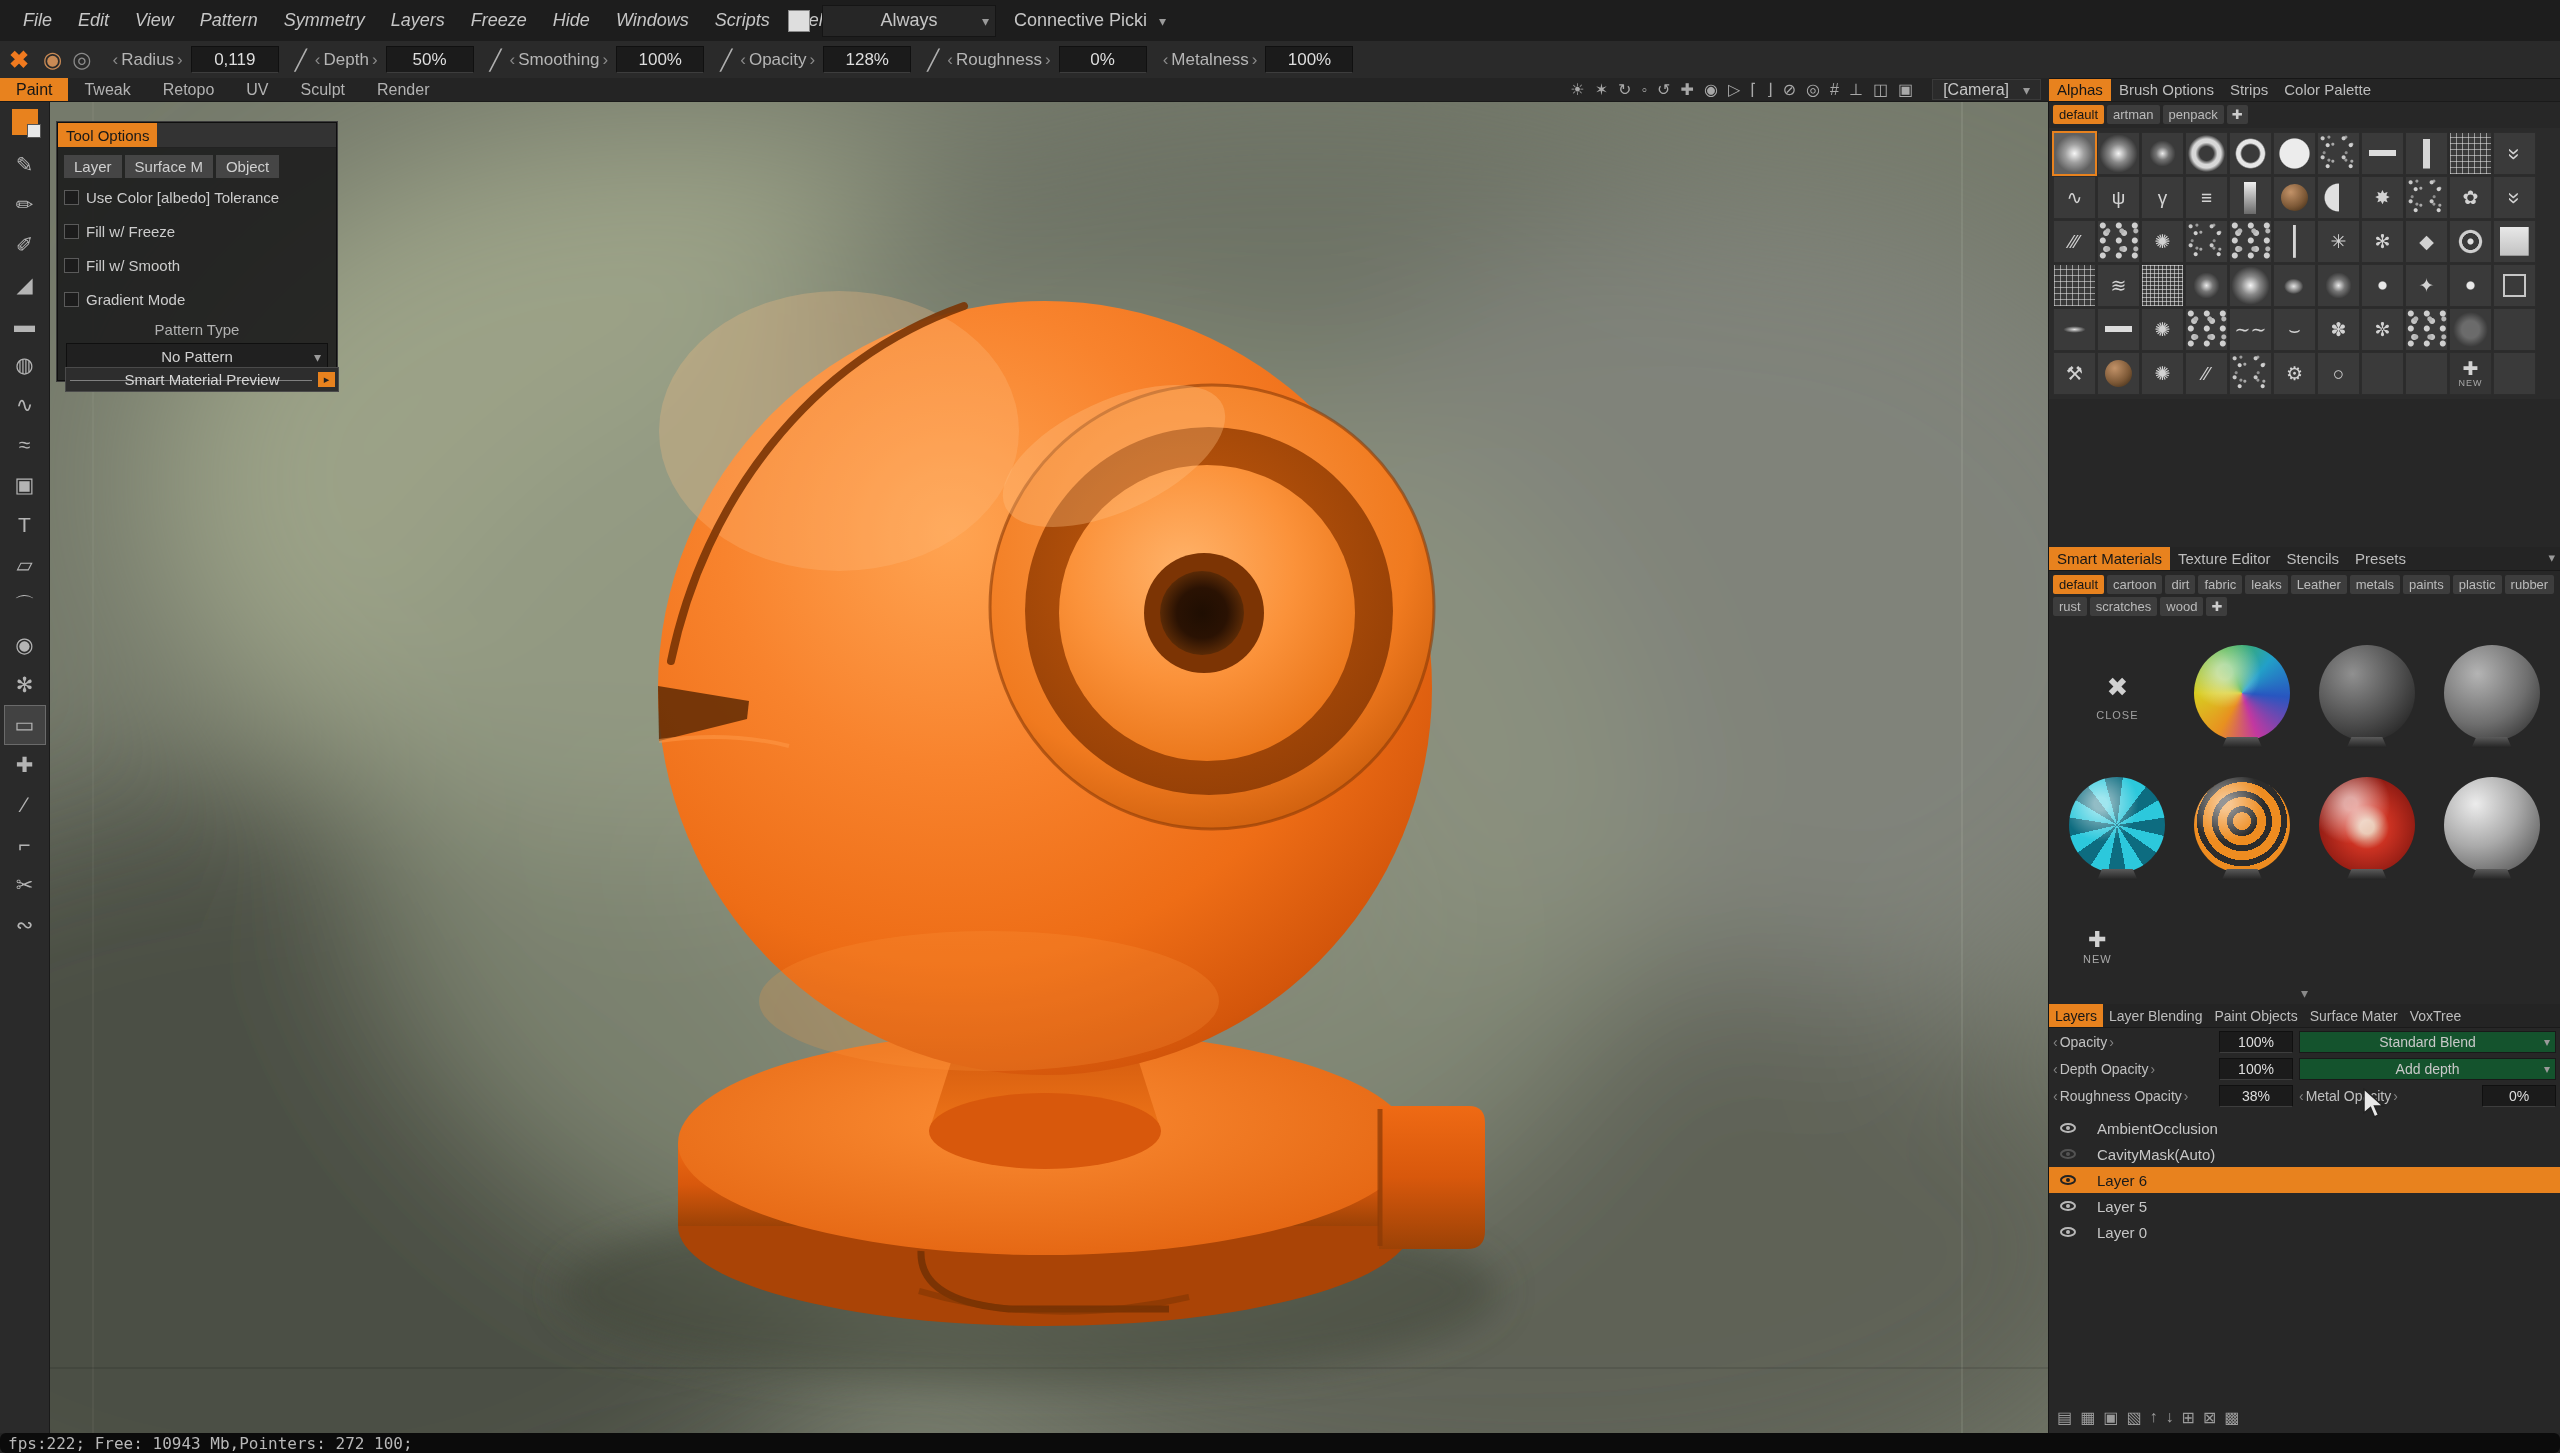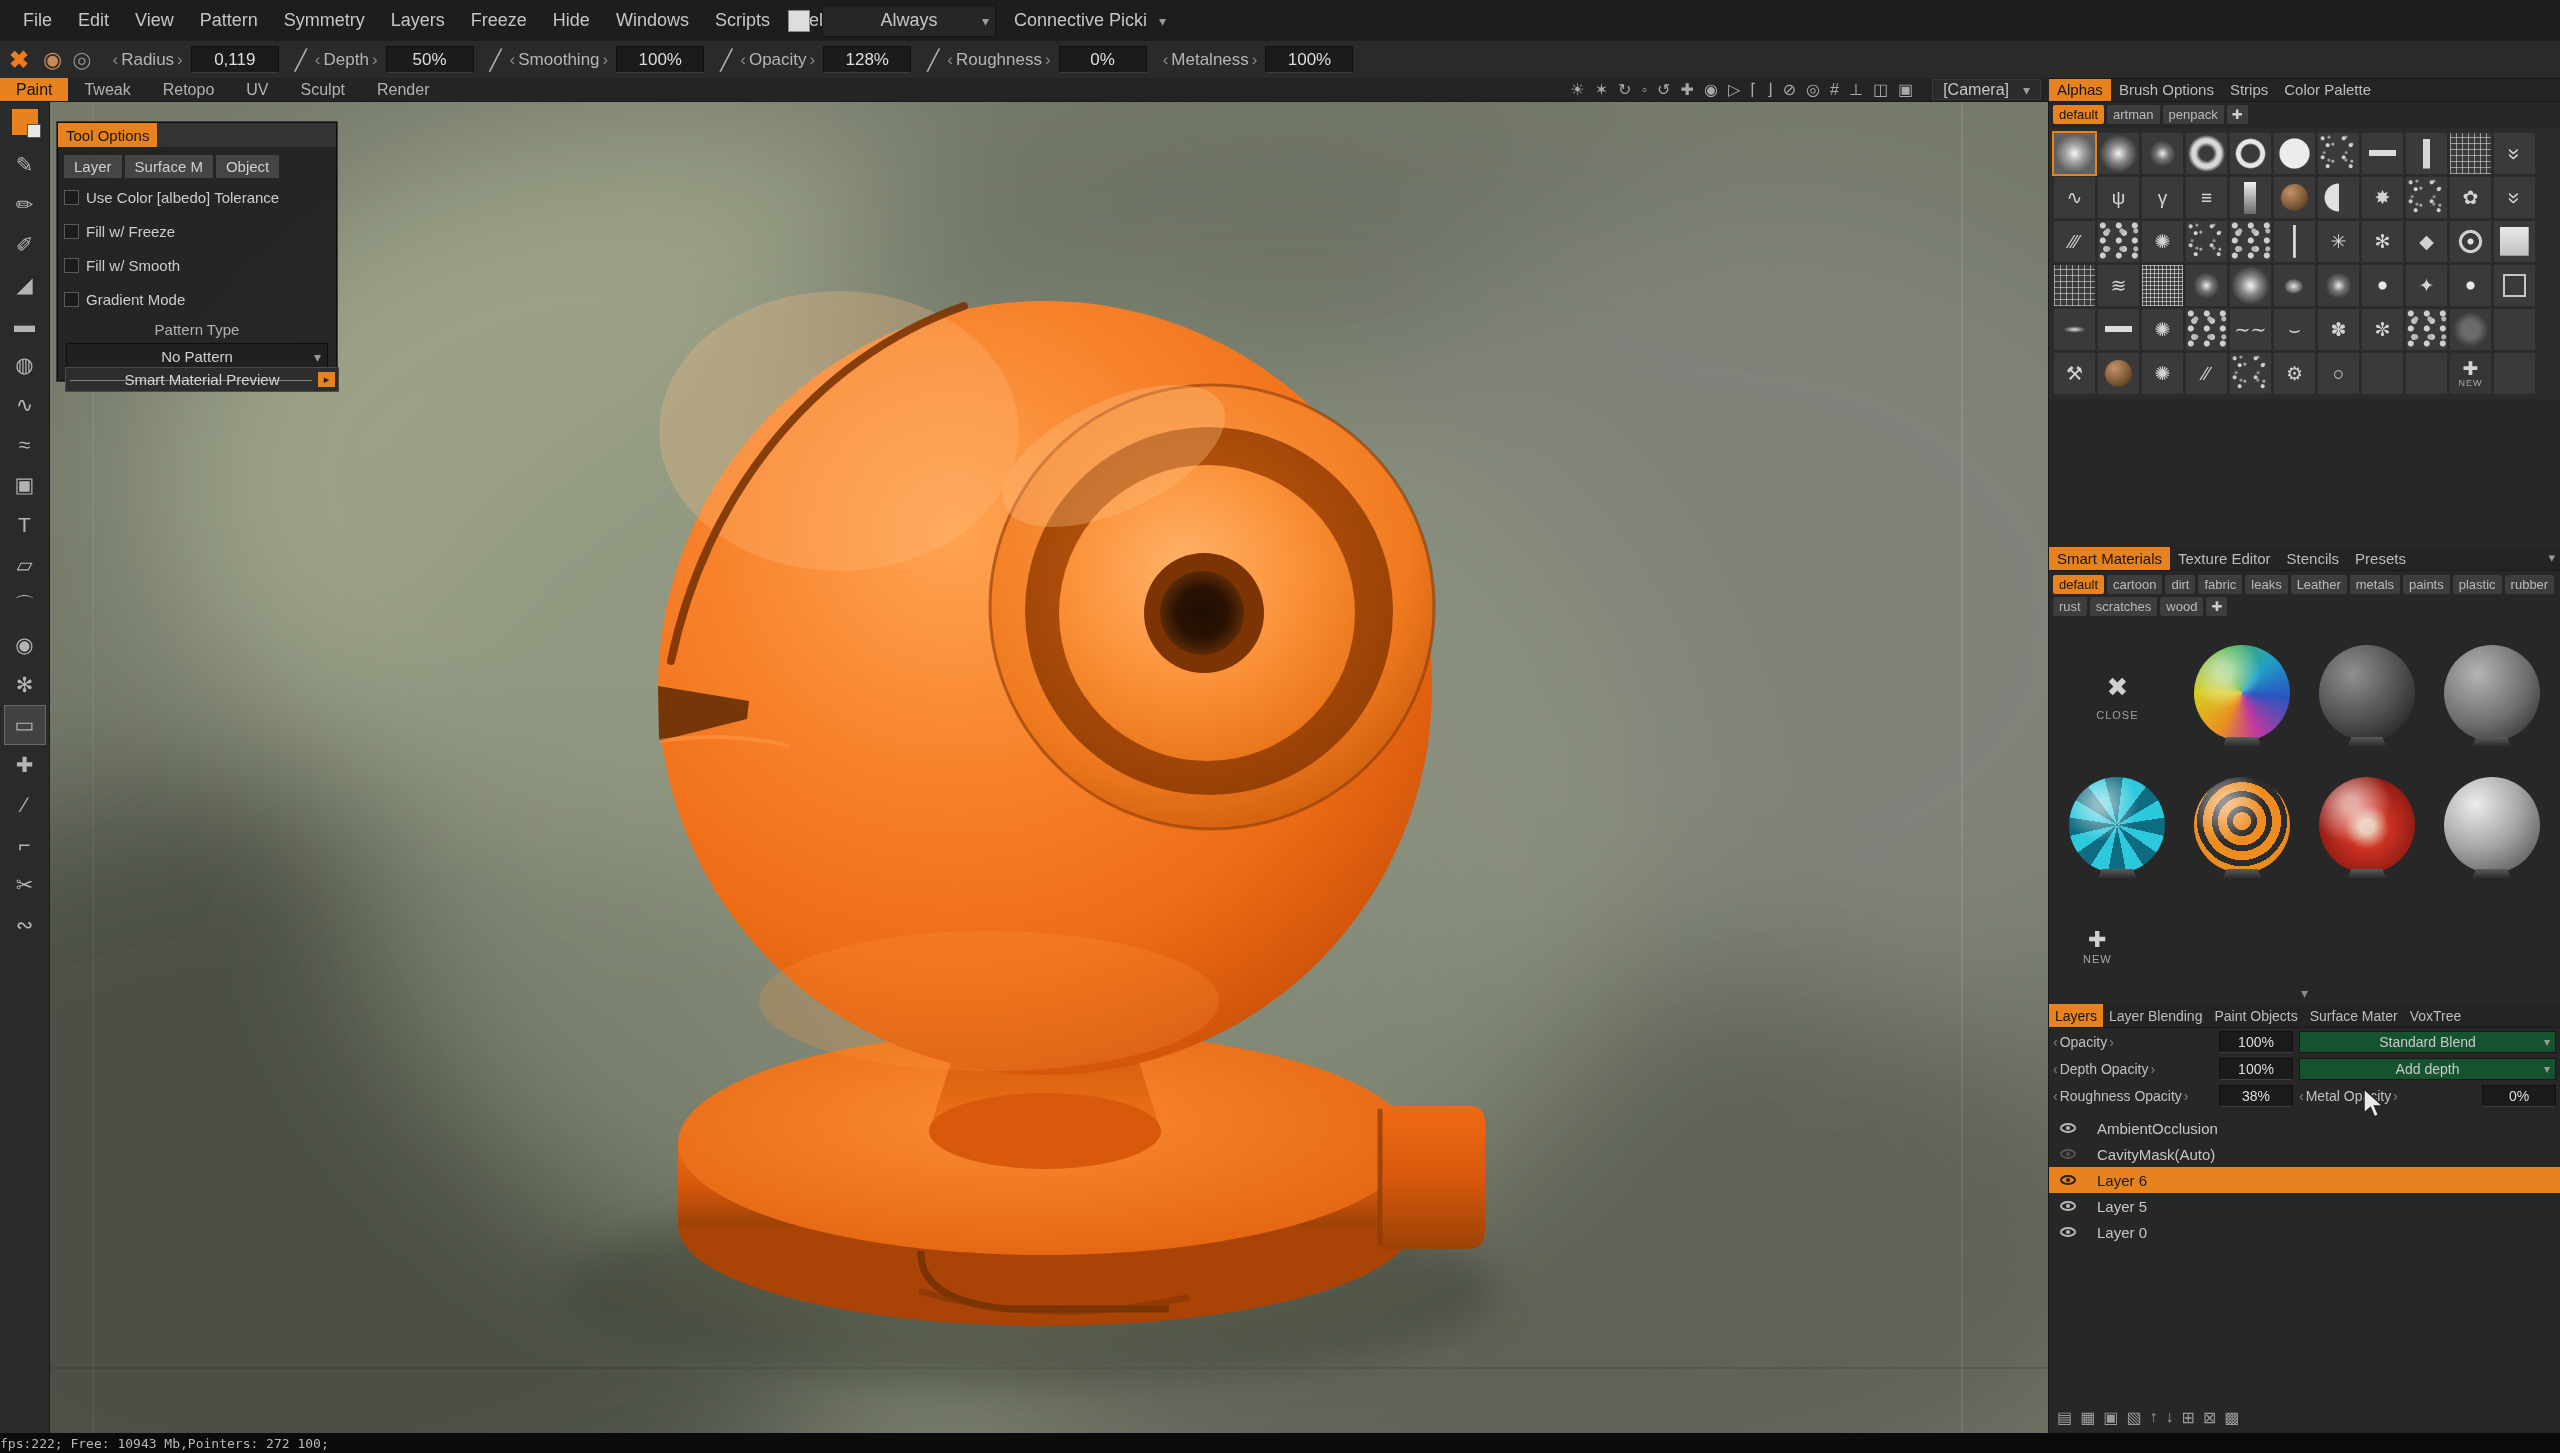--- a/index.html
+++ b/index.html
@@ -1,21 +1,21 @@
 <!DOCTYPE html>
 <html><head>
 <meta charset="utf-8">
 <style>
   html,body{margin:0;padding:0;background:#000;}
   .app{position:relative;width:2560px;height:1453px;background:#242424;font-family:"Liberation Sans",sans-serif;overflow:hidden;-webkit-user-select:none;user-select:none;}
 
   
   .menubar{position:absolute;top:0;left:0;right:0;height:41px;background:#1d1d1d;display:flex;align-items:center;border-bottom:1px solid #101010;z-index:20;}
   .menu-items{display:flex;align-items:center;padding-left:10px;}
-  .menu-item{color:#c6c6c6;font-size:18px;padding:0 13px;cursor:default;}
+  .menu-item{color:#c6c6c6;font-size:18px;padding:0 13px;cursor:default;font-style:italic;}
   .menubar-right{position:absolute;left:788px;top:0;height:100%;display:flex;align-items:center;gap:12px;}
   .mb-square{width:20px;height:20px;background:#dedede;border:1px solid #888;}
   .mb-dd{position:relative;display:flex;align-items:center;justify-content:center;color:#c6c6c6;font-size:18px;}
   .mb-dd.always{width:172px;height:30px;background:#262626;border:1px solid #151515;}
   .mb-dd.always .dd-arrow{position:absolute;right:6px;}
   .mb-dd.picker{padding:0 6px;gap:6px;}
   .dd-arrow{color:#9a9a9a;font-size:14px;margin-left:6px;}
 
   
   .toolbar2{position:absolute;top:41px;left:0;right:0;height:37px;background:#2a2a2a;display:flex;align-items:center;border-bottom:1px solid #161616;z-index:20;}
@@ -148,21 +148,21 @@
   .eye{width:16px;height:10px;border:2px solid #b8b8b8;border-radius:50%;position:relative;display:inline-block;box-sizing:border-box;}
   .eye::after{content:"";position:absolute;width:4px;height:4px;border-radius:50%;background:#b8b8b8;left:4px;top:1px;}
   .layer-row[data-vis="false"] .eye{opacity:.3;}
   .layer-row[data-sel="true"] .eye{border-color:#222;}
   .layer-row[data-sel="true"] .eye::after{background:#222;}
   .cursor{position:absolute;left:312px;top:84px;z-index:6;}
   .rp-footer{position:absolute;bottom:6px;left:8px;display:flex;gap:8px;}
   .f-icon{color:#9a9a9a;font-size:16px;}
 
   
-  .statusbar{position:absolute;left:0;right:0;bottom:0;height:20px;background:#0b0b0b;color:#b8b8b8;font-family:"DejaVu Sans Mono",monospace;font-size:13px;display:flex;align-items:center;box-sizing:border-box;z-index:25;}
+  .statusbar{position:absolute;left:0;right:0;bottom:0;height:20px;background:#0b0b0b;color:#b8b8b8;font-family:"DejaVu Sans Mono",monospace;font-size:16px;display:flex;align-items:center;padding-left:8px;box-sizing:border-box;z-index:25;border-radius:6px;}
 </style>
 </head>
 <body>
 
 <div class="app">
 
   <div class="menubar">
     <div class="menu-items">
 
     <span class="menu-item">File</span>

